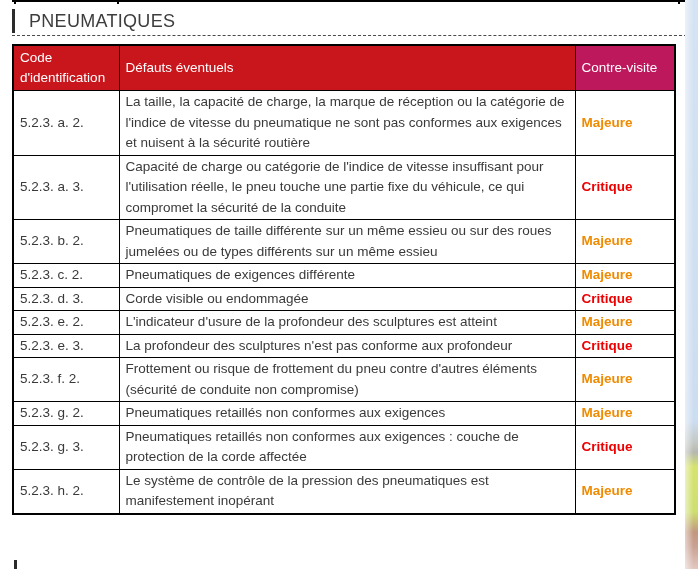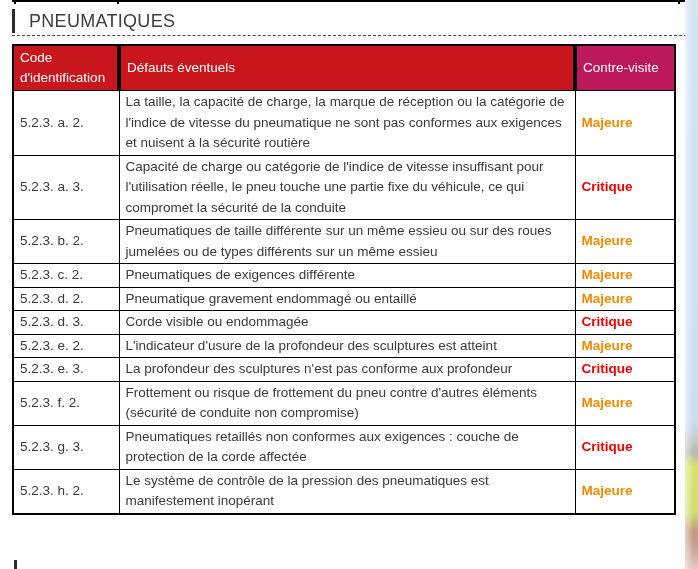--- a/index.html
+++ b/index.html
@@ -27,21 +27,21 @@
   table.defects{
     border-collapse:collapse;table-layout:fixed;width:662px;
     border:2px solid #000;
     font-size:13.5px;line-height:20.5px;color:#3a3a3a;
   }
   th{
     color:#fff;font-weight:normal;text-align:left;
     padding:2px 4px 2px 6px;height:44px;box-sizing:border-box;
     font-size:13.5px;line-height:20px;vertical-align:middle;
   }
-  th + th{border-left:4px solid #000000;}
+  th + th{border-left:1px solid #000000;}
   td{
     border:1px solid #000;
     padding:1px 4px 1px 6px;
     vertical-align:middle;
   }
   td.verdict{font-weight:bold;}
 
   
   .next-section-bar{position:absolute;left:14px;top:560px;width:3px;height:9px;background:#2b2b2b;}
 
@@ -105,25 +105,20 @@
     <td>Pneumatiques de taille différente sur un même essieu ou sur des roues jumelées ou de types différents sur un même essieu</td>
     <td class="verdict" style="color: rgb(239, 139, 0);">Majeure</td>
   </tr>
 
   <tr>
     <td>5.2.3. c. 2.</td>
     <td>Pneumatiques de exigences différente</td>
     <td class="verdict" style="color: rgb(239, 139, 0);">Majeure</td>
   </tr>
 
-  <tr>
-    <td>5.2.3. d. 2.</td>
-    <td>Pneumatique gravement endommagé ou entaillé</td>
-    <td class="verdict" style="color: rgb(239, 139, 0);">Majeure</td>
-  </tr>
 
   <tr>
     <td>5.2.3. d. 3.</td>
     <td>Corde visible ou endommagée</td>
     <td class="verdict" style="color: rgb(238, 0, 0);">Critique</td>
   </tr>
 
   <tr>
     <td>5.2.3. e. 2.</td>
     <td>L'indicateur d'usure de la profondeur des sculptures est atteint</td>
@@ -135,20 +130,25 @@
     <td>La profondeur des sculptures n'est pas conforme aux profondeur</td>
     <td class="verdict" style="color: rgb(238, 0, 0);">Critique</td>
   </tr>
 
   <tr>
     <td>5.2.3. f. 2.</td>
     <td>Frottement ou risque de frottement du pneu contre d'autres éléments (sécurité de conduite non compromise)</td>
     <td class="verdict" style="color: rgb(239, 139, 0);">Majeure</td>
   </tr>
 
+  <tr>
+    <td>5.2.3. g. 2.</td>
+    <td>Pneumatiques retaillés non conformes aux exigences</td>
+    <td class="verdict" style="color: rgb(239, 139, 0);">Majeure</td>
+  </tr>
 
   <tr>
     <td>5.2.3. g. 3.</td>
     <td>Pneumatiques retaillés non conformes aux exigences : couche de protection de la corde affectée</td>
     <td class="verdict" style="color: rgb(238, 0, 0);">Critique</td>
   </tr>
 
   <tr>
     <td>5.2.3. h. 2.</td>
     <td>Le système de contrôle de la pression des pneumatiques est manifestement inopérant</td>

